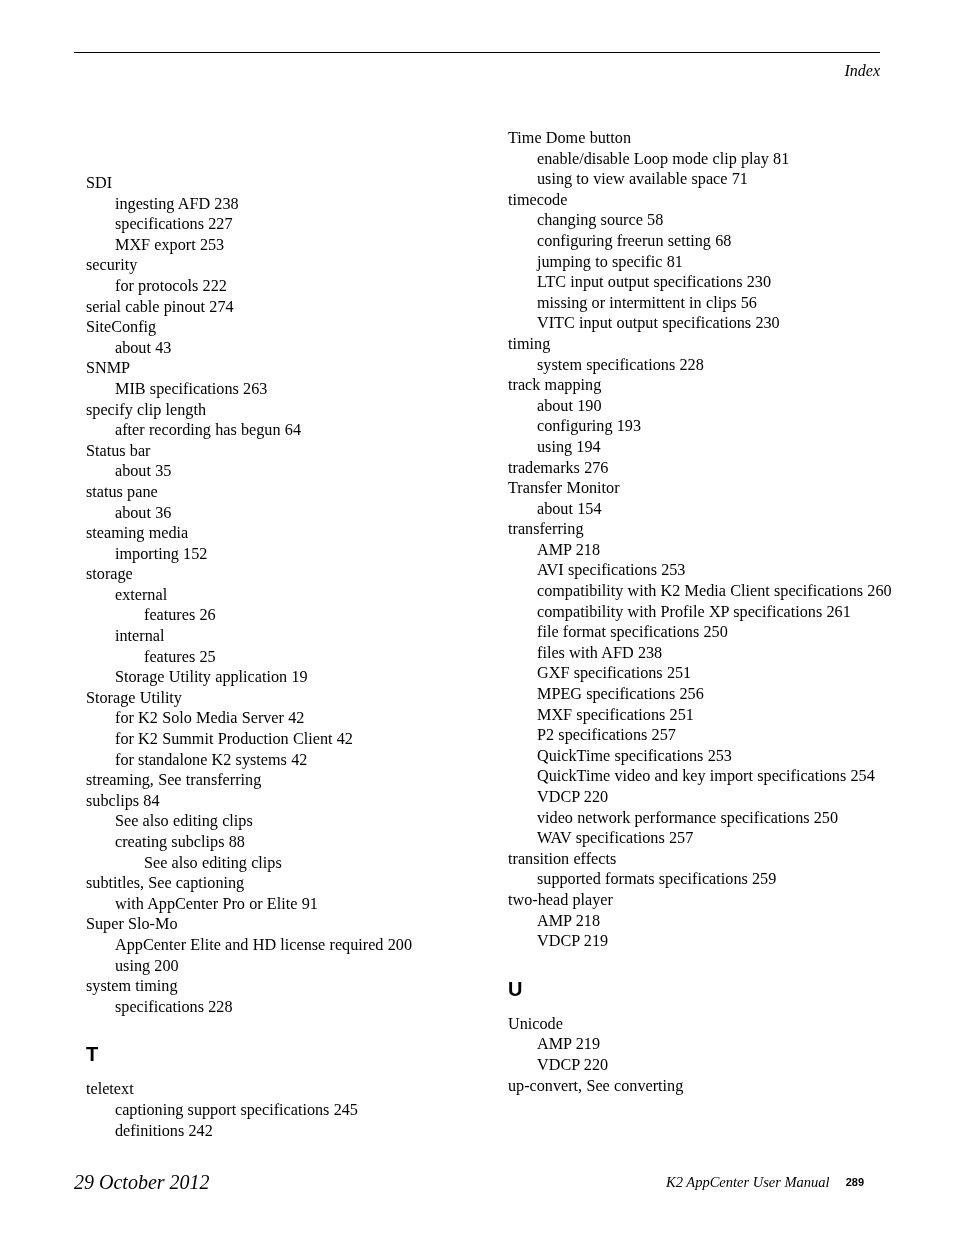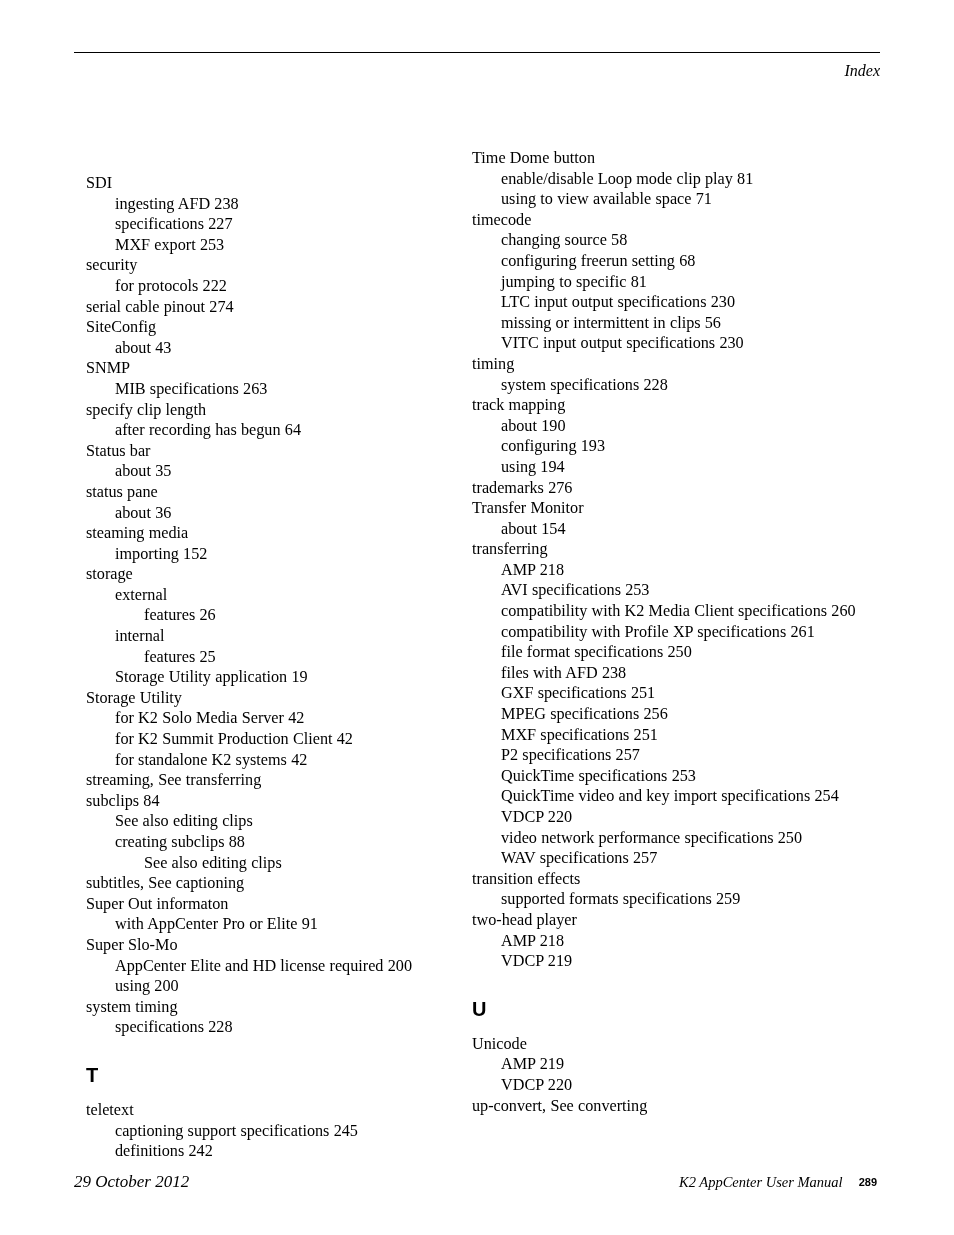--- a/index.html
+++ b/index.html
@@ -45,21 +45,21 @@
     top: 128px;
     width: 954px;
   }
 
   .column {
     position: absolute;
     top: 0;
   }
 
   .column-left  { left: 86px;  width: 378px; margin-top: 45px; }
-  .column-right { left: 472px; width: 392px; margin-top: 20px; }
+  .column-right { left: 508px; width: 392px; }
 
   
   .entry {
     font-size: 16.2px;
     line-height: 20.6px;
     text-indent: -22px;
     padding-left: 22px;
     word-spacing: 0.2px;
   }
 
@@ -84,28 +84,28 @@
     right: 74px;
     top: 1172px;
     height: 20px;
   }
 
   .footer-date {
     position: absolute;
     left: 0;
     top: 0;
     font-style: italic;
-    font-size: 17px;
+    font-size: 20px;
     line-height: 20px;
     white-space: nowrap;
   }
 
   .footer-right {
     position: absolute;
-    right: 3px;
+    right: 16px;
     top: 0;
     display: flex;
     align-items: flex-start;
     white-space: nowrap;
   }
 
   .footer-manual {
     font-style: italic;
     font-size: 14.5px;
     line-height: 20px;
@@ -157,21 +157,20 @@
         <div class="entry lvl0">Storage Utility</div>
         <div class="entry lvl1">for K2 Solo Media Server 42</div>
         <div class="entry lvl1">for K2 Summit Production Client 42</div>
         <div class="entry lvl1">for standalone K2 systems 42</div>
         <div class="entry lvl0">streaming, See transferring</div>
         <div class="entry lvl0">subclips 84</div>
         <div class="entry lvl1">See also editing clips</div>
         <div class="entry lvl1">creating subclips 88</div>
         <div class="entry lvl2">See also editing clips</div>
         <div class="entry lvl0">subtitles, See captioning</div>
-        <div class="entry lvl0">Super Out informaton</div>
         <div class="entry lvl1">with AppCenter Pro or Elite 91</div>
         <div class="entry lvl0">Super Slo-Mo</div>
         <div class="entry lvl1">AppCenter Elite and HD license required 200</div>
         <div class="entry lvl1">using 200</div>
         <div class="entry lvl0">system timing</div>
         <div class="entry lvl1">specifications 228</div>
         <div class="letter-heading">T</div>
         <div class="entry lvl0">teletext</div>
         <div class="entry lvl1">captioning support specifications 245</div>
         <div class="entry lvl1">definitions 242</div>

